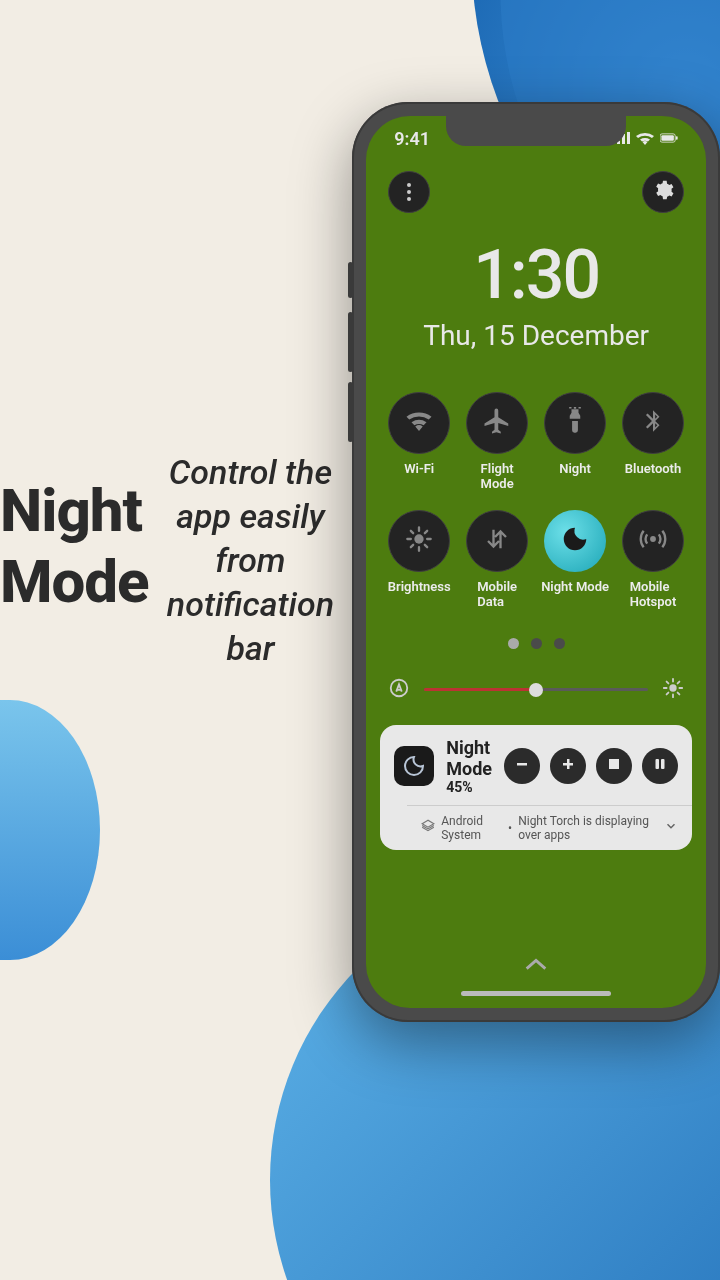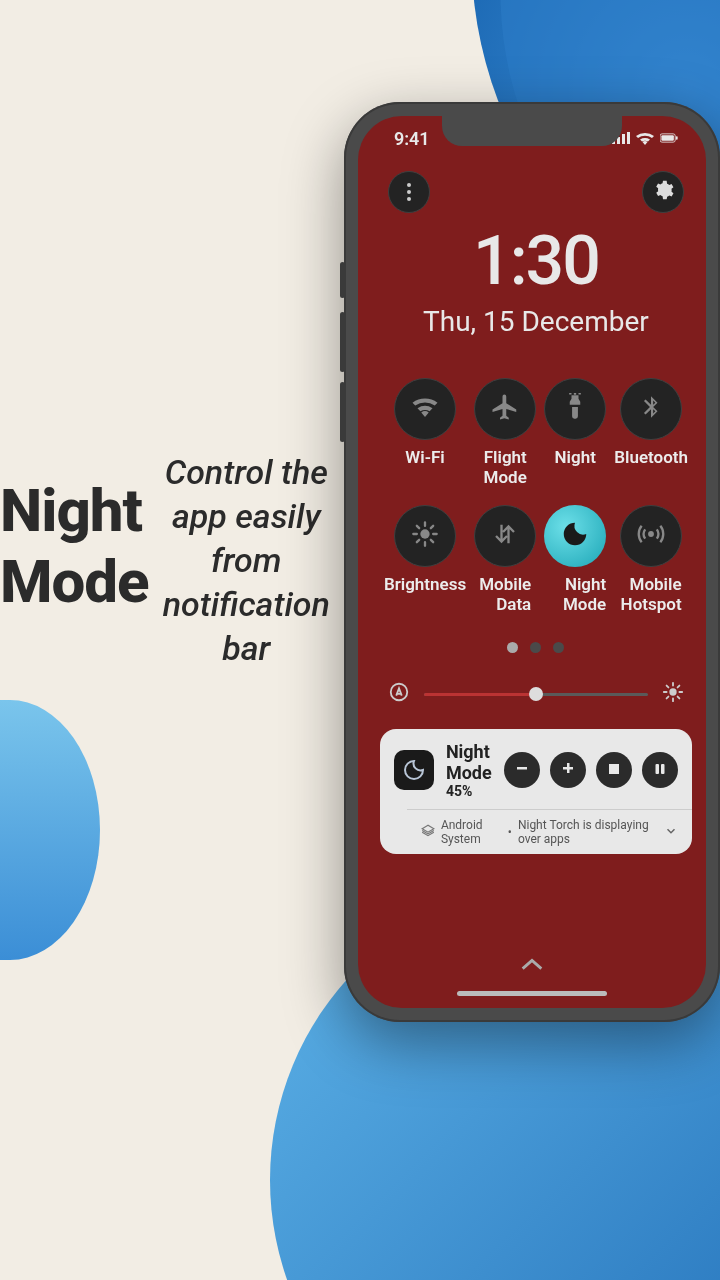--- a/index.html
+++ b/index.html
@@ -17,41 +17,41 @@
 .page-subtitle { font-size:34px; font-weight:500; color:#2b2b2b; text-align:center; margin-top:28px; line-height:1.3;font-style:italic; }
 
 
 .phone { margin-top:32px; width:480px; height:920px; background:#4a4a4a; border-radius:56px; padding:14px; position:relative; box-shadow:0 20px 60px rgba(0,0,0,.4), inset 0 0 0 2px #3a3a3a; }
 .phone-btn { position:absolute; background:#3a3a3a; border-radius:3px; }
 .phone-btn.b1 { left:-4px; top:160px; width:5px; height:36px; }
 .phone-btn.b2 { left:-4px; top:210px; width:5px; height:60px; }
 .phone-btn.b3 { left:-4px; top:280px; width:5px; height:60px; }
 .phone-btn.b4 { right:-4px; top:200px; width:5px; height:80px; }
 
-.screen { width:100%; height:100%; background:#7f1d1d; border-radius:44px; position:relative; overflow:hidden; color:#e8e8e8;padding-left:8px; }
+.screen { width:100%; height:100%; background:#4d7c0f; border-radius:44px; position:relative; overflow:hidden; color:#e8e8e8; }
 .notch { position:absolute; top:0; left:50%; transform:translateX(-50%); width:180px; height:30px; background:#4a4a4a; border-radius:0 0 20px 20px; z-index:5; }
 
 .statusbar { display:flex; justify-content:space-between; align-items:center; padding:12px 28px 4px; font-size:18px; font-weight:600; }
 .sb-right { display:flex; align-items:center; gap:6px; }
 .sb-right svg { width:18px; height:14px; }
 
 .toprow { display:flex; justify-content:space-between; padding:18px 22px 8px; }
 .circ-btn { width:42px; height:42px; border-radius:50%; background:#232323; border:1px solid #3f3f3f; display:flex; align-items:center; justify-content:center; }
 .dots3 { display:flex; flex-direction:column; gap:3px; }
 .dots3 span { width:4px; height:4px; border-radius:50%; background:#ccc; }
 
-.clock { text-align:center; margin-top:0; }
+.clock { text-align:center; margin-top:14px; }
 .clock-time { font-size:68px; font-weight:500; letter-spacing:-2px; }
 .clock-date { font-size:28px; font-weight:400; margin-top:4px; }
 
 .qs-grid { display:grid; grid-template-columns:repeat(4,1fr); gap:18px 8px; padding:40px 18px 0; }
 .qs-item { display:flex; flex-direction:column; align-items:center; gap:8px; }
 .qs-circle { width:62px; height:62px; border-radius:50%; background:#232323; border:1px solid #3f3f3f; display:flex; align-items:center; justify-content:center; color:#888; }
 .qs-circle.active { background:radial-gradient(circle at 35% 35%, #6cdfe8, #1ca5b5); border:none; color:#1a1a1a; }
-.qs-label { font-size:17px; font-weight:600; color:#ececec; text-align:right; line-height:1.15; }
+.qs-label { font-size:13px; font-weight:600; color:#ececec; text-align:left; line-height:1.15; }
 
 .dots-row { display:flex; justify-content:center; gap:12px; margin-top:28px; }
 .dot { width:11px; height:11px; border-radius:50%; background:#4a4a4a; }
 .dot.active { background:#aaa; }
 
 .bslider { display:flex; align-items:center; gap:14px; padding:28px 22px 0; }
 .slider-track { flex:1; height:3px; background:#5a5a5a; border-radius:2px; position:relative; }
 .slider-fill { position:absolute; left:0; top:0; height:100%; width:50%; background:#b33; border-radius:2px; }
 .slider-thumb { position:absolute; left:50%; top:50%; transform:translate(-50%,-50%); width:14px; height:14px; border-radius:50%; background:#ddd; }
 

